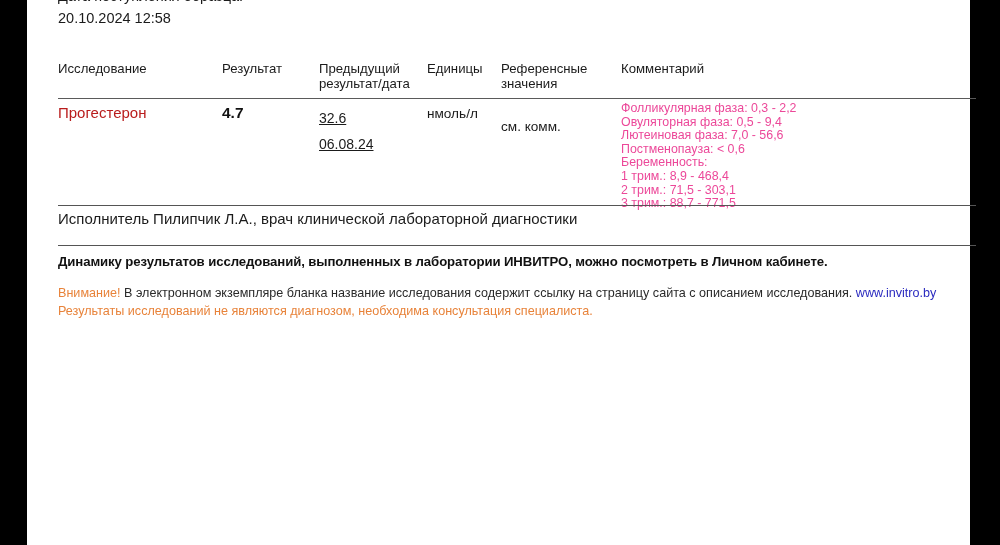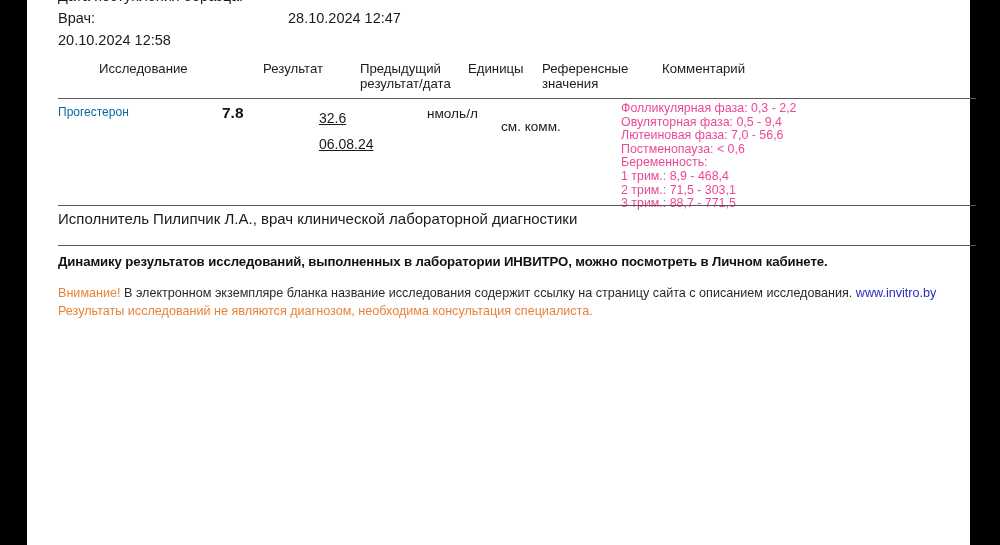--- a/index.html
+++ b/index.html
@@ -73,21 +73,20 @@
   
   .table {
     position: absolute;
     left: 31px;
     top: 62px;
     width: 918px;
   }
   .thead {
     position: relative;
     height: 36px;
-    margin-left: 41px;
   }
   .th {
     position: absolute;
     top: 0;
     font-size: 13.2px;
     color: #1b1b1b;
     line-height: 14.5px;
     white-space: pre-line;
   }
   .th-study    { left: 0px;   width: 140px; }
@@ -109,22 +108,22 @@
   }
   .cell {
     position: absolute;
     font-size: 13.6px;
     color: #1b1b1b;
     line-height: 15.5px;
   }
   .cell-study {
     left: 0px;
     top: 6px;
-    font-size: 12px;
-    color: #0369a1;
+    font-size: 15px;
+    color: #b91c1c;
   }
   .cell-result {
     left: 164px;
     top: 6px;
     font-size: 15.5px;
     font-weight: bold;
     color: #111111;
   }
   .cell-prev {
     left: 261px;
@@ -223,24 +222,20 @@
 
   <div class="bar-left"></div>
   <div class="bar-right"></div>
 
   <div class="sheet">
 
     <div class="meta">
       <div class="meta-row">
         <span class="meta-label">Дата поступления образца:</span>
         <span class="meta-value"></span>
-      </div>
-      <div class="meta-row">
-        <span class="meta-label">Врач:</span>
-        <span class="meta-value">28.10.2024 12:47</span>
       </div>
       <div class="meta-row">
         <span class="meta-value">20.10.2024 12:58</span>
       </div>
     </div>
 
     <div class="table">
 
       <div class="thead">
         <div class="th th-study">Исследование</div>
@@ -250,21 +245,21 @@
         <div class="th th-units">Единицы</div>
         <div class="th th-ref">Референсные
 значения</div>
         <div class="th th-comment">Комментарий</div>
       </div>
 
       <div class="rule"></div>
 
       <div class="trow">
         <div class="cell cell-study">Прогестерон</div>
-        <div class="cell cell-result">7.8</div>
+        <div class="cell cell-result">4.7</div>
         <div class="cell cell-prev">32.6
 06.08.24</div>
         <div class="cell cell-units">нмоль/л</div>
         <div class="cell cell-ref">см. комм.</div>
         <div class="cell cell-comment">Фолликулярная фаза: 0,3 - 2,2
 Овуляторная фаза: 0,5 - 9,4
 Лютеиновая фаза: 7,0 - 56,6
 Постменопауза: &lt; 0,6
 Беременность:
 1 трим.: 8,9 - 468,4

